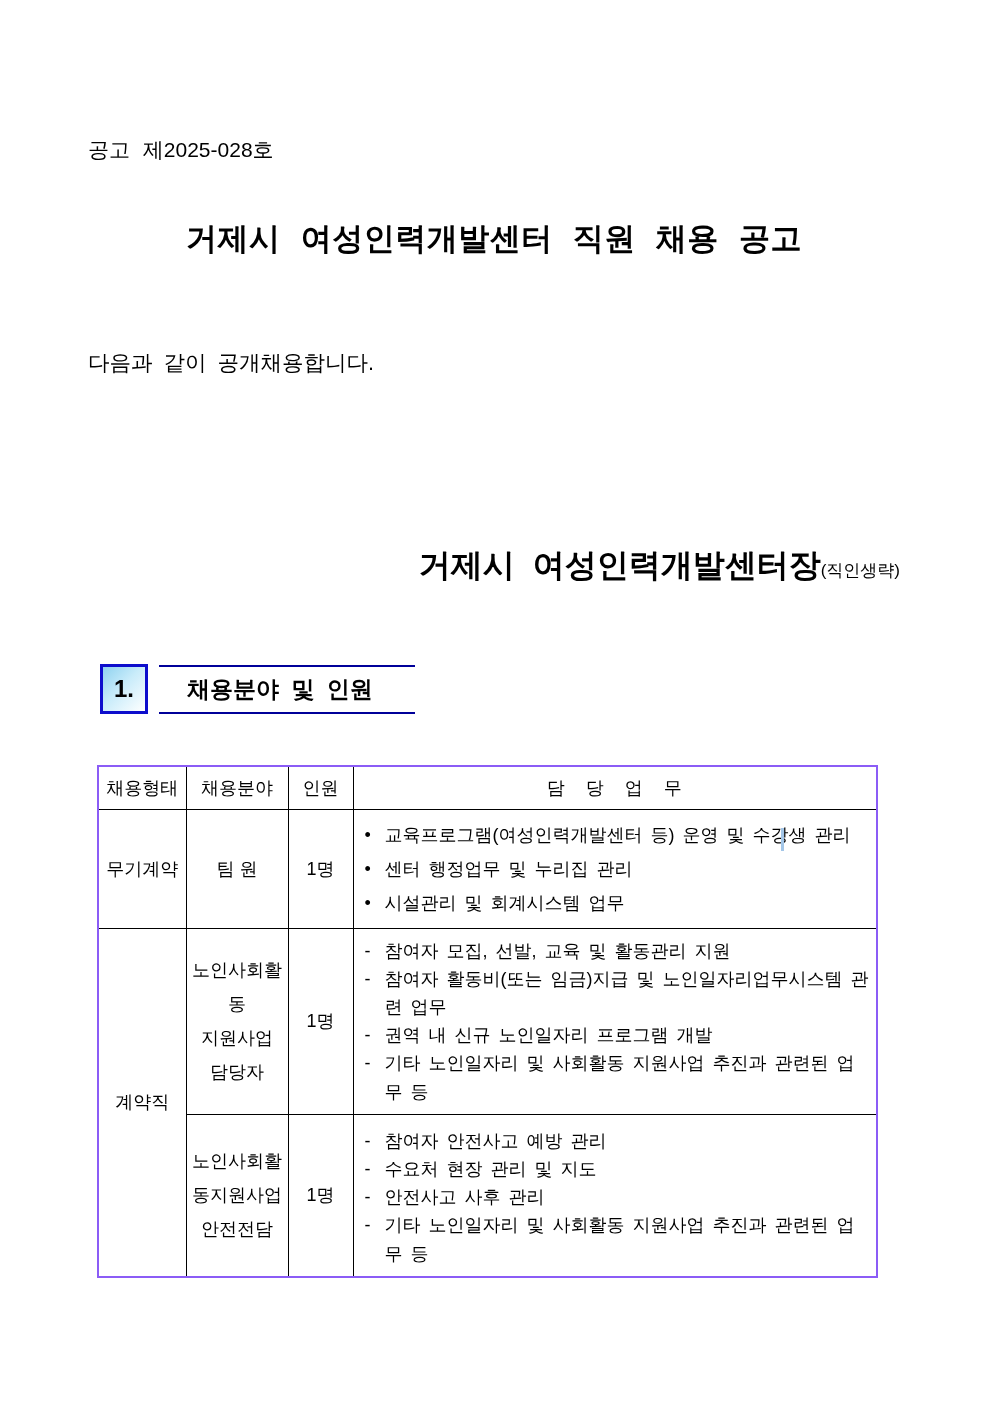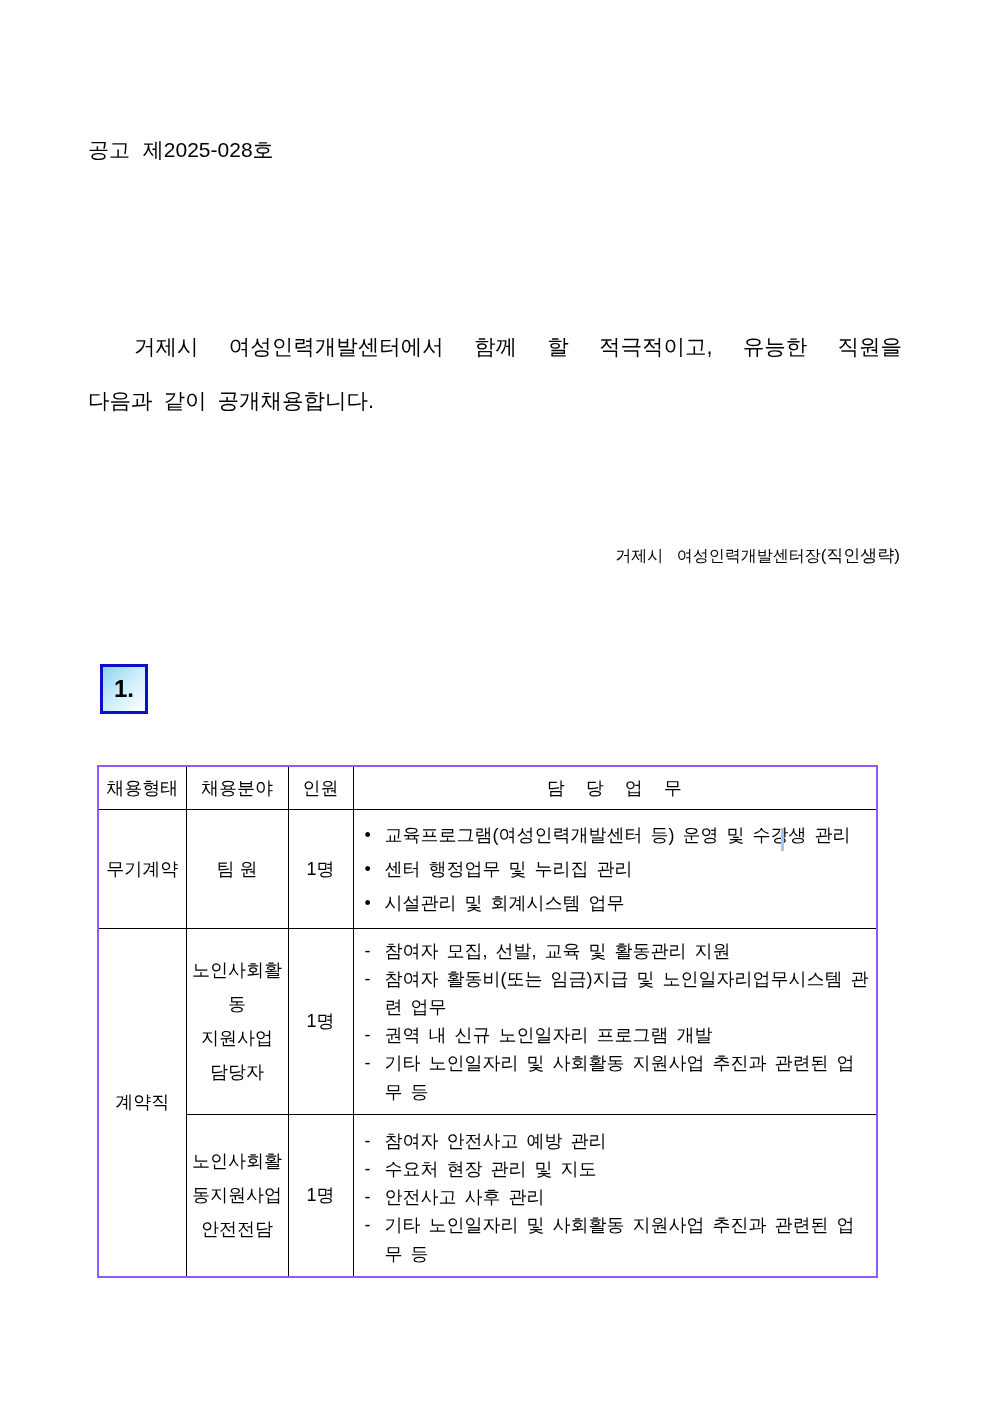--- a/index.html
+++ b/index.html
@@ -61,22 +61,22 @@
     white-space: nowrap;
   }
 
   .signature {
     position: absolute;
     top: 544px;
     right: 92px;
     white-space: nowrap;
   }
   .signature .signer {
-    font-size: 16px;
-    font-weight: normal;
+    font-size: 32px;
+    font-weight: bold;
     word-spacing: 9px;
   }
   .signature .signer-note {
     font-size: 17px;
     font-weight: normal;
   }
 
   .section-heading {
     position: absolute;
     left: 100px;
@@ -156,33 +156,34 @@
     background: #a3c6e8;
   }
 </style>
 </head>
 <body>
 
 <div class="page">
 
   <div class="doc-number">공고 제2025-028호</div>
 
+  <div class="doc-title">거제시 여성인력개발센터 직원 채용 공고</div>
 
   <div class="intro">
-    <div class="line1">거제시 여성인력개발센터에서 함께 할 적극적이고, 유능한 직원을</div>
     <div class="line2">다음과 같이 공개채용합니다.</div>
   </div>
 
 
   <div class="signature">
     <span class="signer">거제시 여성인력개발센터장</span><span class="signer-note">(직인생략)</span>
   </div>
 
   <div class="section-heading">
     <div class="section-number-box">1.</div>
+    <div class="section-title-band">채용분야 및 인원</div>
   </div>
 
   <table class="recruit">
     <colgroup>
       <col style="width:88px">
       <col style="width:102px">
       <col style="width:65px">
       <col>
     </colgroup>
     <tbody>

